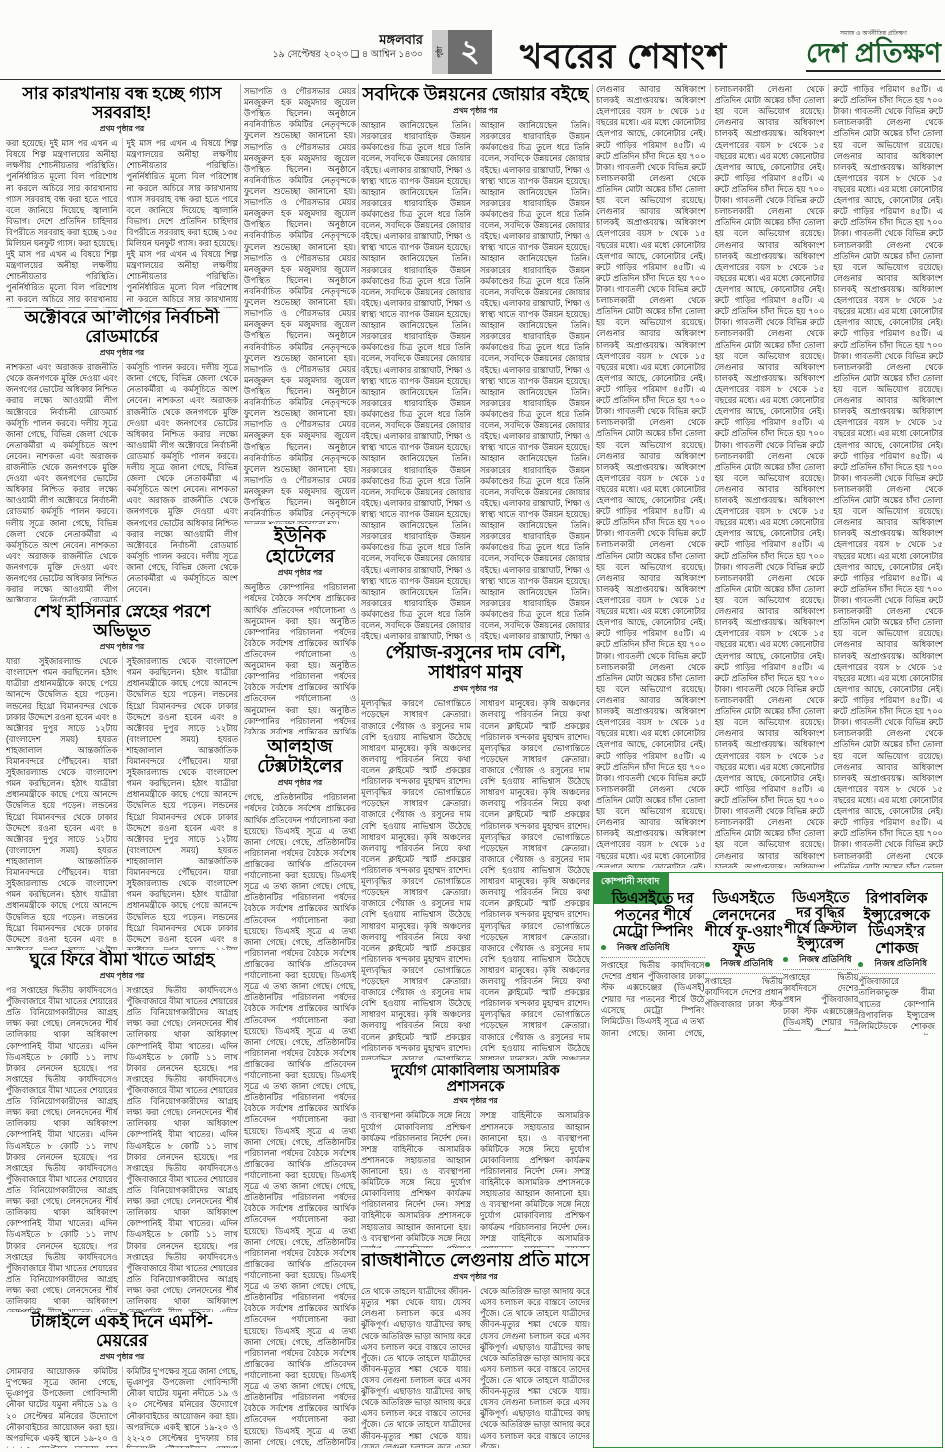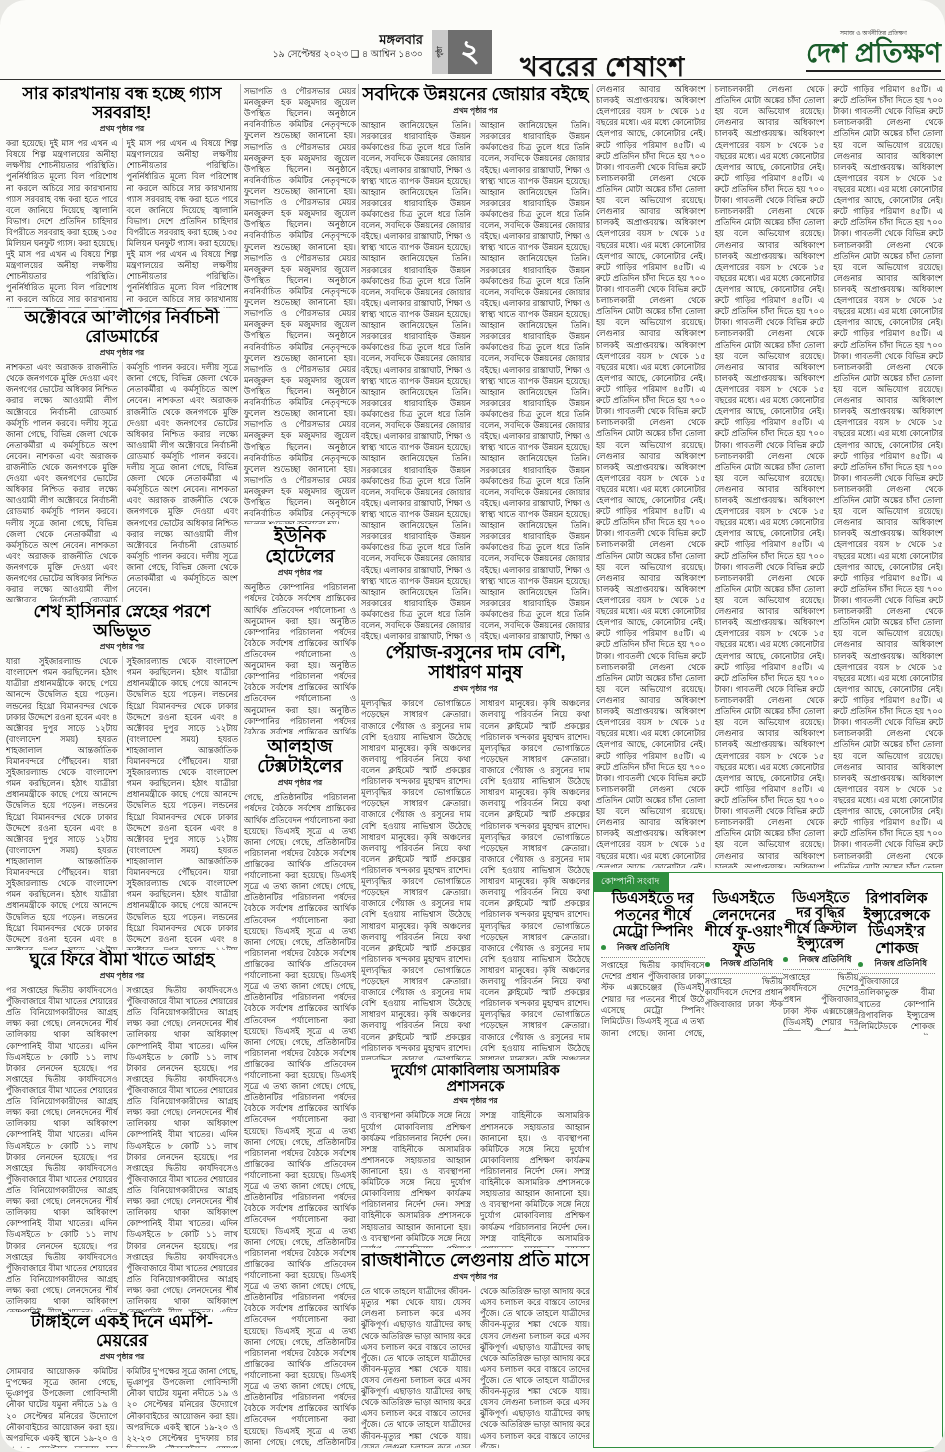--- a/index.html
+++ b/index.html
@@ -1,27 +1,27 @@
 <!DOCTYPE html>
 <html><head>
 <meta charset="utf-8">
 <style>
   html,body{margin:0;padding:0;background:#e8e8e4;}
   .page{position:relative;width:945px;height:1452px;background:#fcfcf9;margin:0 auto;
-        font-family:"Liberation Sans","DejaVu Sans",sans-serif;color:#141414;overflow:hidden;border-radius:26px;}
+        font-family:"Liberation Sans","DejaVu Sans",sans-serif;color:#141414;overflow:hidden;}
   
   .hdr{position:absolute;left:0;top:28px;width:945px;height:50px;}
   .dateline{position:absolute;right:522px;top:4px;text-align:right;line-height:1.25;}
   .dateline .wd{font-weight:bold;font-size:13px;}
   .dateline .dt{font-size:9.5px;color:#222;}
   .pagetab{position:absolute;left:432px;top:2px;display:flex;height:44px;}
   .pagetab .side{width:16px;background:#c9c9c9;color:#333;font-size:7px;display:flex;align-items:center;justify-content:center;}
   .pagetab .side span{transform:rotate(-90deg);white-space:nowrap;font-weight:bold;}
   .pagetab .num{width:44px;background:#6e6e6e;color:#fff;font-size:30px;font-weight:bold;display:flex;align-items:center;justify-content:center;}
-  .section-title{position:absolute;left:520px;top:18px;font-size:27px;font-weight:bold;letter-spacing:1px;margin:0;font-family:Liberation Serif, serif;}
+  .section-title{position:absolute;left:520px;top:2px;font-size:34px;font-weight:bold;letter-spacing:1px;margin:0;}
   .masthead{position:absolute;right:4px;top:0;text-align:center;}
   .masthead .tag{font-size:6px;color:#333;margin-bottom:1px;}
   .masthead .name{font-size:27px;font-weight:bold;line-height:1;}
   .masthead .mrule{height:2px;background:#222;margin-top:3px;}
   .hrule{position:absolute;left:0;top:79px;width:945px;height:0;border-top:1.5px solid #333;}
   
   .vrule{position:absolute;width:0;border-left:0.5px solid #b5b5b5;}
   
   .art{position:absolute;display:flex;flex-direction:column;overflow:hidden;}
   .art h2{margin:0 0 1px 0;text-align:center;font-weight:bold;line-height:1.12;color:#000;}
@@ -41,21 +41,21 @@
   .cx2{left:244px;top:736px;width:112px;height:712px}
   .b1{left:361px;top:84px;width:229px;height:558px}
   .b2{left:361px;top:642px;width:229px;height:418px}
   .b3{left:361px;top:1062px;width:229px;height:186px}
   .b4{left:361px;top:1250px;width:229px;height:198px}
   .r0{left:596px;top:84px;width:347px;height:784px}
   
   .cbox{position:absolute;left:593px;top:872px;width:350px;height:576px;box-sizing:border-box;
         border:1.5px solid #2f8f3e;background:#fdfdfa;}
   .cbox .tab{position:absolute;left:-1px;top:-1px;background:#2f8f3e;color:#fff;font-size:9px;
-             font-weight:normal;padding:2px 10px 3px 8px;}
+             font-weight:bold;padding:2px 10px 15px 8px;}
   .cbox .items{position:absolute;left:0;top:14px;right:0;bottom:0;display:flex;flex-direction:row;padding:2px 7px 3px 7px;box-sizing:border-box;}
   .citem{display:flex;flex-direction:column;overflow:hidden;}
   .citem h3{margin:1px 0 1px 0;text-align:center;font-weight:bold;color:#000;line-height:1.1;}
   .citem .byline{display:flex;align-items:center;gap:11px;font-size:8.5px;font-weight:bold;
                  border-bottom:1px dotted #8a8a8a;padding-bottom:2px;margin-bottom:2px;}
   .citem .dot{width:5px;height:5px;border-radius:50%;background:#2f8f3e;display:inline-block;}
   .citem .body{flex:1 1 auto;overflow:hidden;font-size:8.4px;line-height:1.35;text-align:justify;}
   .ih1{height:150px}.ih2{height:118px}.ih3{height:142px}.ih4{height:146px}
 </style>
 </head>

